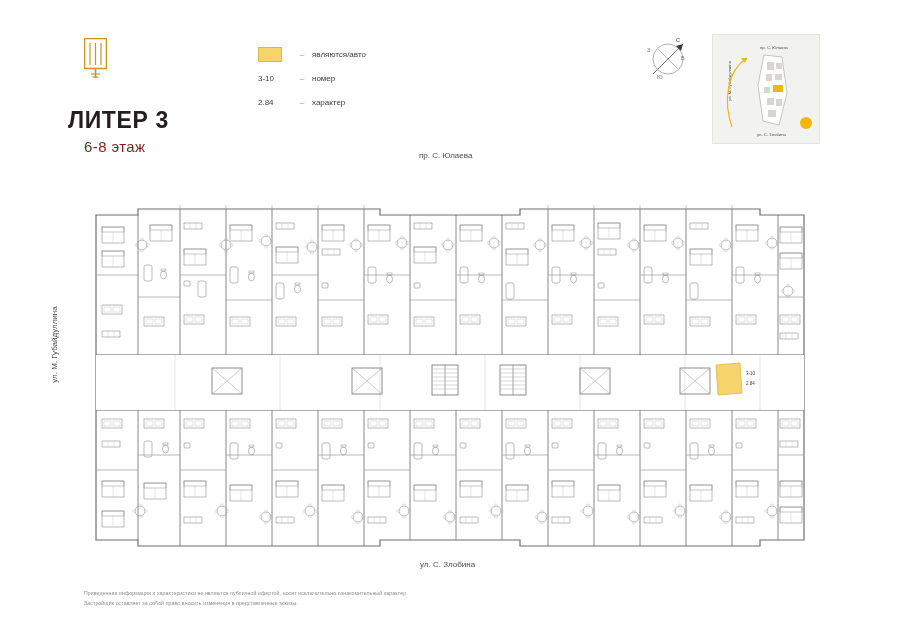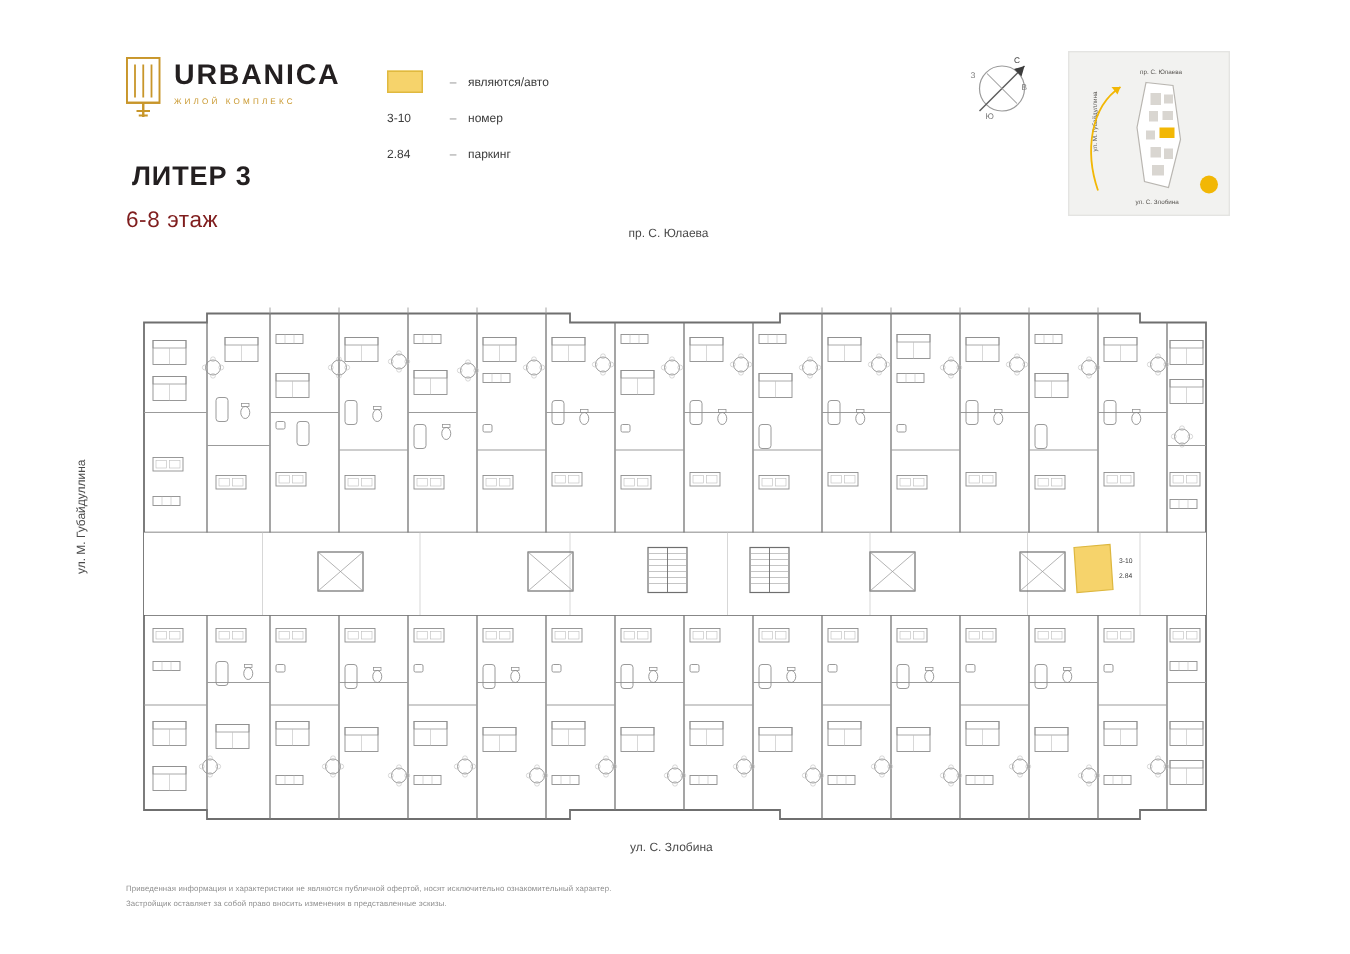--- a/index.html
+++ b/index.html
@@ -43,23 +43,23 @@
   .logo-sub {
     font-size: 5.4px;
     letter-spacing: 2.1px;
     color: #c8962a;
     margin-top: 5px;
   }
 
   
   .liter-title {
     position: absolute;
-    left: 88px;
+    left: 68px;
     top: 107px;
-    font-size: 18px;
+    font-size: 23px;
     font-weight: bold;
     letter-spacing: 0.6px;
   }
   .floor-title {
     position: absolute;
     left: 84px;
     top: 138px;
     font-size: 15px;
     letter-spacing: 0.4px;
     color: #7f1d1d;
@@ -169,24 +169,20 @@
   <div class="logo-mark">
     <svg width="23" height="40" viewBox="0 0 23 40">
       <rect x="0.5" y="0.5" width="22" height="30" fill="none" stroke="#c8962a" stroke-width="1.6"></rect>
       <line x1="6" y1="5" x2="6" y2="27" stroke="#c8962a" stroke-width="1.2"></line>
       <line x1="11.5" y1="5" x2="11.5" y2="27" stroke="#c8962a" stroke-width="1.2"></line>
       <line x1="17" y1="5" x2="17" y2="27" stroke="#c8962a" stroke-width="1.2"></line>
       <line x1="11.5" y1="30" x2="11.5" y2="40" stroke="#c8962a" stroke-width="1.6"></line>
       <line x1="7" y1="36" x2="16" y2="36" stroke="#c8962a" stroke-width="1.2"></line>
       <line x1="8.5" y1="39" x2="14.5" y2="39" stroke="#c8962a" stroke-width="1.2"></line>
     </svg>
-  </div>
-  <div class="logo-text">
-    <div class="logo-title">URBANICA</div>
-    <div class="logo-sub">ЖИЛОЙ КОМПЛЕКС</div>
   </div>
 </div>
 
 <div class="liter-title">ЛИТЕР 3</div>
 <div class="floor-title">6-8 этаж</div>
 
 <div class="legend">
   <div class="legend-row">
     <div class="legend-key">
       <div class="legend-swatch"></div>
@@ -195,21 +191,21 @@
     <div class="legend-label">являются/авто</div>
   </div>
   <div class="legend-row">
     <div class="legend-key legend-num">3-10</div>
     <div class="legend-dash">–</div>
     <div class="legend-label">номер</div>
   </div>
   <div class="legend-row">
     <div class="legend-key legend-num">2.84</div>
     <div class="legend-dash">–</div>
-    <div class="legend-label">паркинг</div>
+    <div class="legend-label">характер</div>
   </div>
 </div>
 
 <div class="compass">
   <svg width="46" height="46" viewBox="0 0 46 46">
     <circle cx="23" cy="23" r="15" fill="none" stroke="#9a9a9a" stroke-width="0.8"></circle>
     <line x1="8" y1="38" x2="38" y2="8" stroke="#5c5c5c" stroke-width="0.9"></line>
     <line x1="13" y1="13" x2="33" y2="33" stroke="#9a9a9a" stroke-width="0.7"></line>
     <polygon points="38,8 31,10 36,15" fill="#3c3c3c"></polygon>
     <text x="31" y="6" font-family="Liberation Sans, sans-serif" font-size="5.5" fill="#3c3c3c">С</text>

